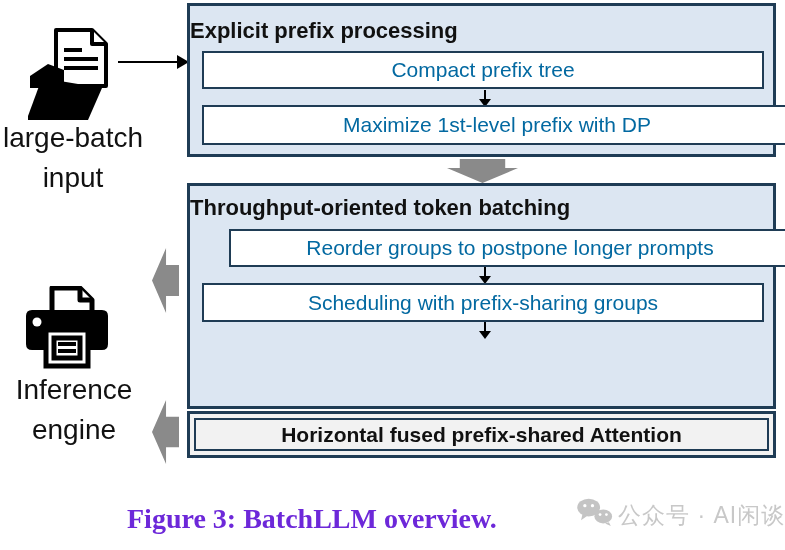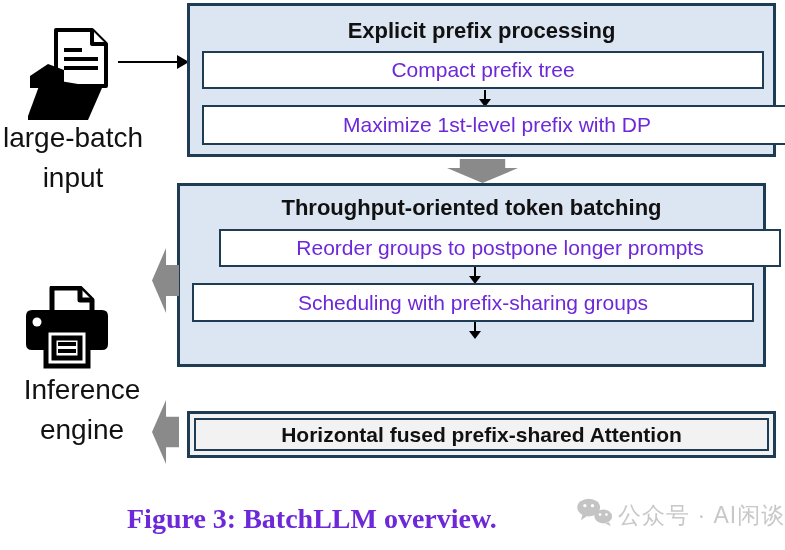--- a/index.html
+++ b/index.html
@@ -1,25 +1,25 @@
 <!DOCTYPE html>
 <html><head>
 <meta charset="utf-8">
 <style>
   html,body{margin:0;padding:0;background:#ffffff;}
   #page{position:relative;width:785px;height:550px;background:#ffffff;overflow:hidden;
         font-family:"Liberation Sans", sans-serif;color:#111;}
 
   
   .bigbox{position:absolute;box-sizing:border-box;border:3px solid #1f3c55;background:#dce6f2;}
-  .bigbox .title{position:absolute;left:0;width:100%;text-align:center;
+  .bigbox .title{position:absolute;left:0;width:100%;text-align:left;
                  font-weight:bold;font-size:22px;color:#111;}
   .step{position:absolute;box-sizing:border-box;border:2px solid #1f3c55;background:#ffffff;
         display:flex;align-items:center;justify-content:center;
-        font-size:21px;color:#6d28d9;white-space:nowrap;}
+        font-size:21px;color:#0369a1;white-space:nowrap;}
 
   
   .mini-arrow{position:absolute;width:14px;}
   .mini-arrow .stem{position:absolute;left:6px;top:0;width:2px;height:10px;background:#000;}
   .mini-arrow .head{position:absolute;left:1px;top:9px;width:0;height:0;
                     border-left:6px solid transparent;border-right:6px solid transparent;
                     border-top:8px solid #000;}
 
   
   .fat-down{position:absolute;background:#8a8a8a;
@@ -76,21 +76,21 @@
     <div class="step" style="left:12px;top:45px;width:562px;height:38px;">Compact prefix tree</div>
     <div class="mini-arrow" style="left:288px;top:84px;">
       <div class="stem"></div>
         <div class="head"></div>
     </div>
     <div class="step" style="left:12px;top:99px;width:590px;height:40px;">Maximize 1st-level prefix with DP</div>
   </div>
 
   <div class="fat-down" style="left:447px;top:159px;width:71px;height:24px;"></div>
 
-  <div class="bigbox" style="left:177px;top:183px;width:589px;height:184px;">
+  <div class="bigbox" style="left:187px;top:183px;width:589px;height:226px;">
     <div class="title" style="top:9px;">Throughput-oriented token batching</div>
     <div class="step" style="left:12px;top:43px;width:562px;height:38px;margin-left:27px;">Reorder groups to postpone longer prompts</div>
     <div class="mini-arrow" style="left:288px;top:81px;">
       <div class="stem"></div>
         <div class="head"></div>
     </div>
     <div class="step" style="left:12px;top:97px;width:562px;height:39px;text-align:center;">Scheduling with prefix-sharing groups</div>
     <div class="mini-arrow" style="left:288px;top:136px;">
       <div class="stem"></div>
         <div class="head"></div>
@@ -106,21 +106,21 @@
     <path d="M56 2 L56 14 L68 14" fill="#ffffff" stroke="#000" stroke-width="5" stroke-linejoin="round"></path>
 
     <path d="M8 24 H78 Q84 24 84 30 V58 Q84 64 78 64 H8 Q2 64 2 58 V30 Q2 24 8 24 Z" fill="#000"></path>
     <circle cx="13" cy="36" r="4.5" fill="#ffffff"></circle>
 
     <rect x="22" y="44" width="42" height="36" fill="#ffffff" stroke="#000" stroke-width="5"></rect>
     <rect x="30" y="52" width="26" height="20" fill="#ffffff" stroke="#000" stroke-width="5"></rect>
     <rect x="34" y="56" width="18" height="4" fill="#000"></rect>
     <rect x="34" y="63" width="18" height="4" fill="#000"></rect>
   </svg>
-  <div class="side-label" style="left:16px;top:370px;width:132px;">Inference engine</div>
+  <div class="side-label" style="left:8px;top:370px;width:132px;">Inference engine</div>
 
   <div class="graybox-outer" style="left:187px;top:411px;width:589px;height:47px;">
     <div class="graybox-inner">Horizontal fused prefix-shared Attention</div>
   </div>
 
   <div class="caption" style="left:127px;top:503px;">Figure 3: BatchLLM overview.</div>
 
   <svg class="icon" style="left:576px;top:497px;" width="38" height="30" viewBox="0 0 60 46">
     <ellipse cx="20" cy="16" rx="18" ry="14" fill="#c4c4c4"></ellipse>
     <path d="M10 27 L8 36 L18 29 Z" fill="#c4c4c4"></path>

